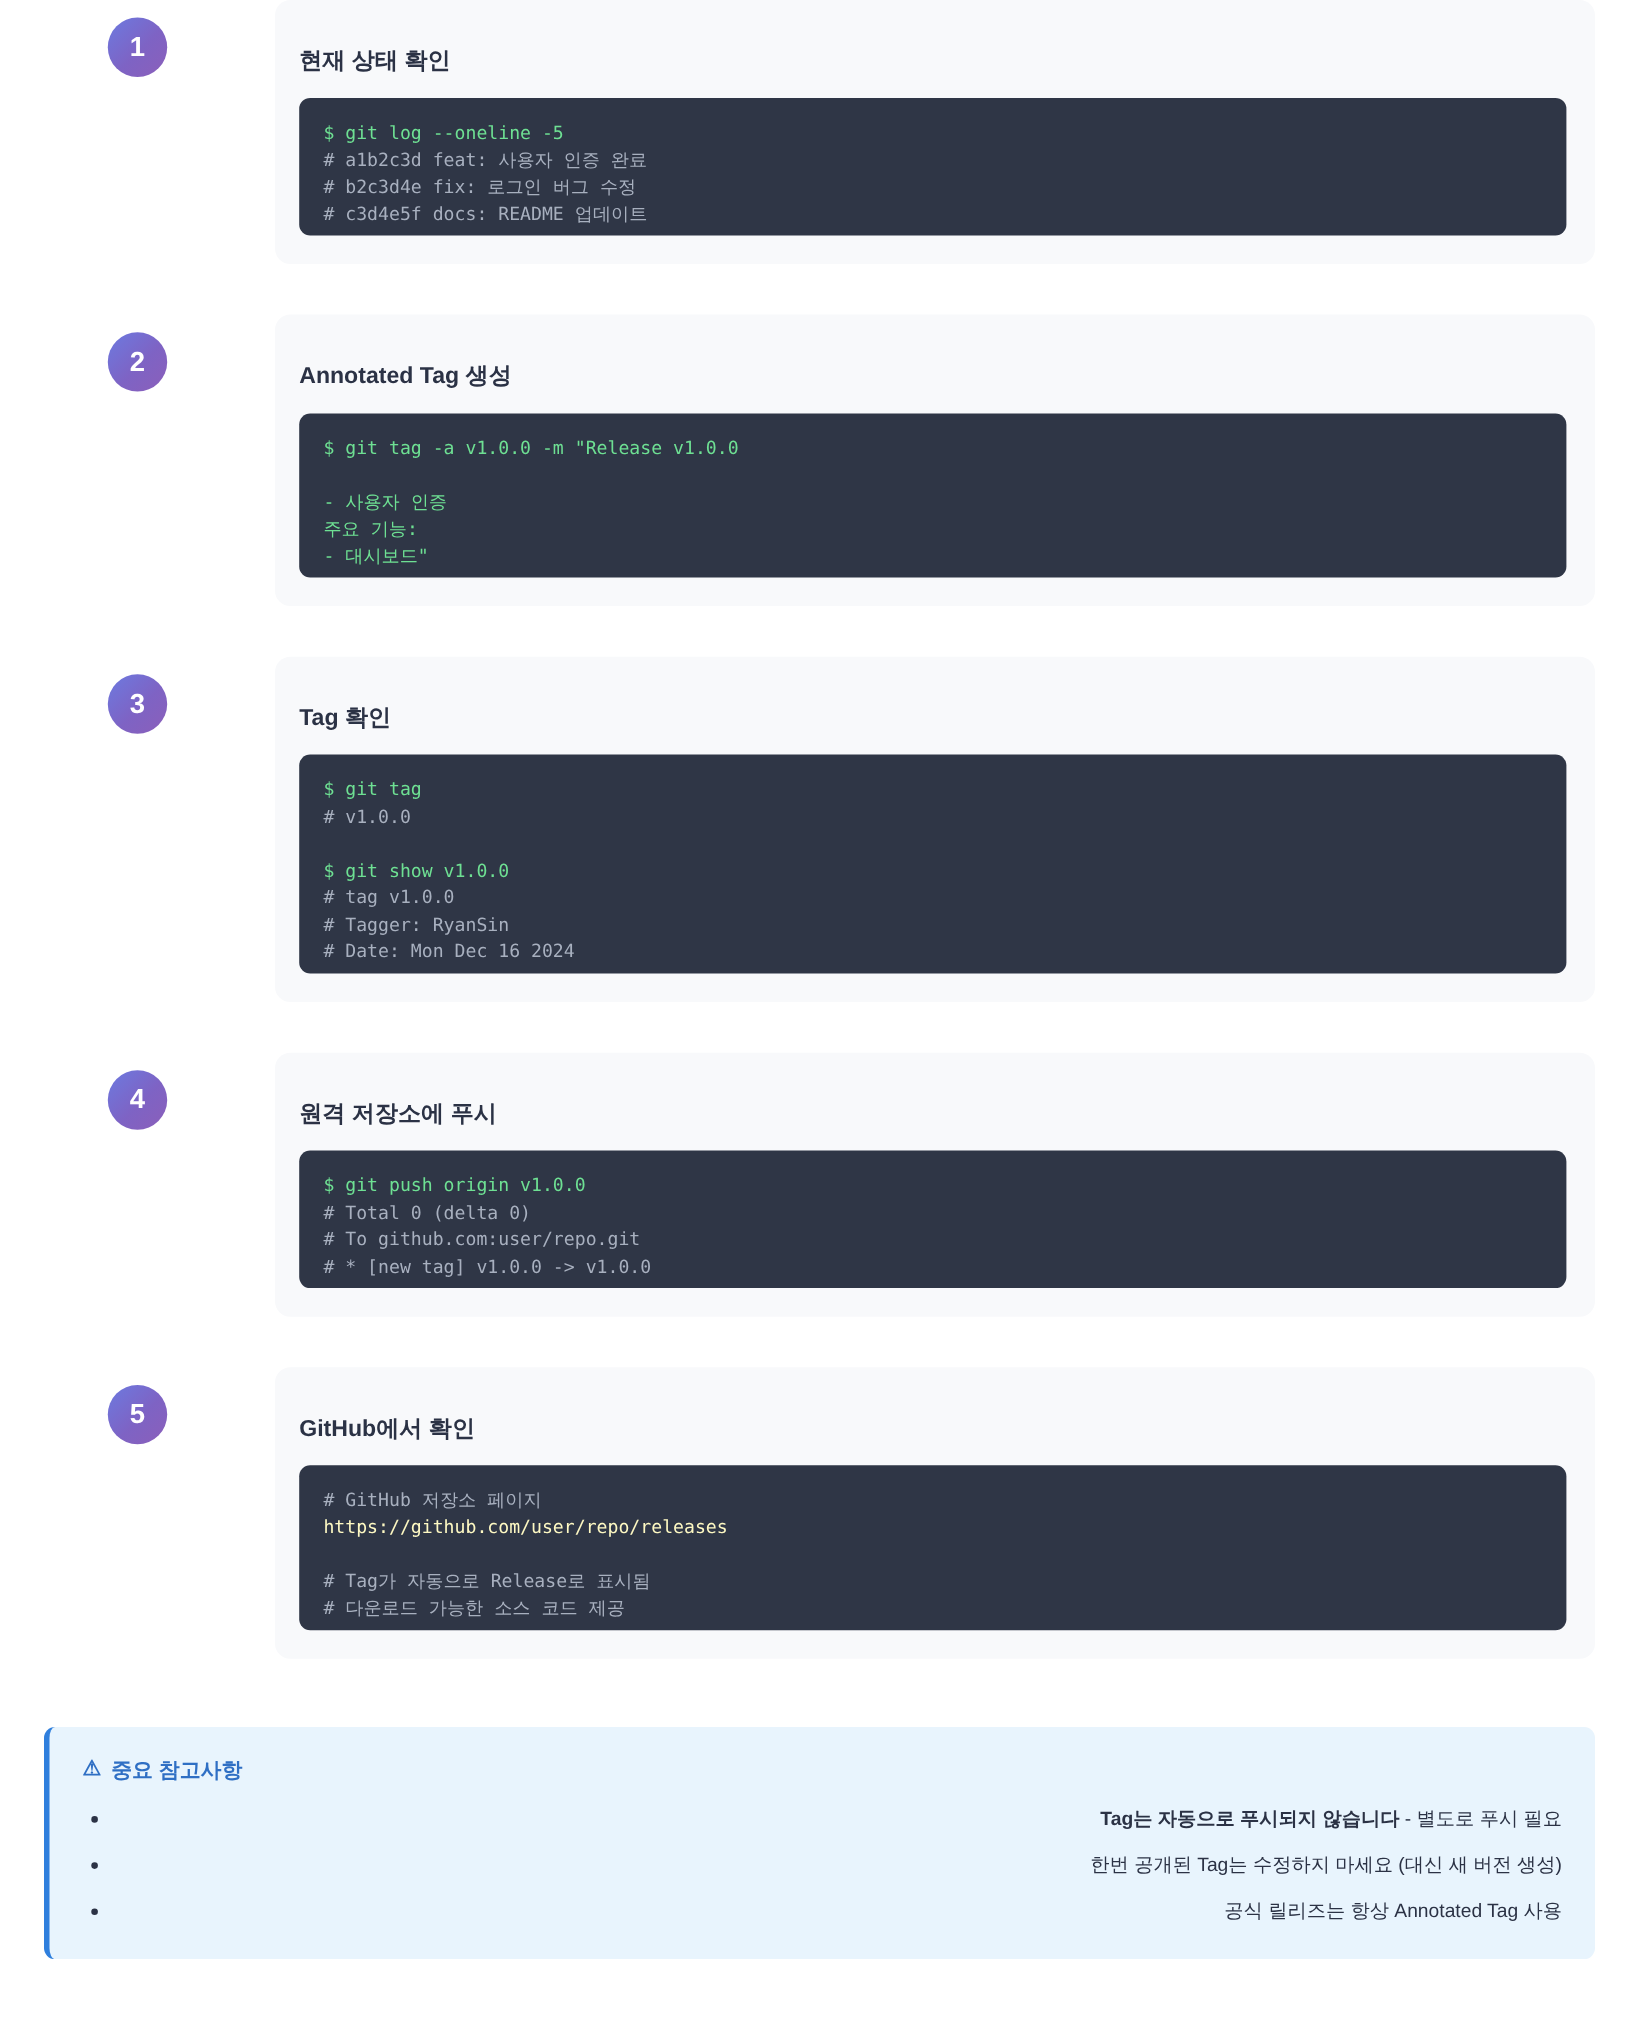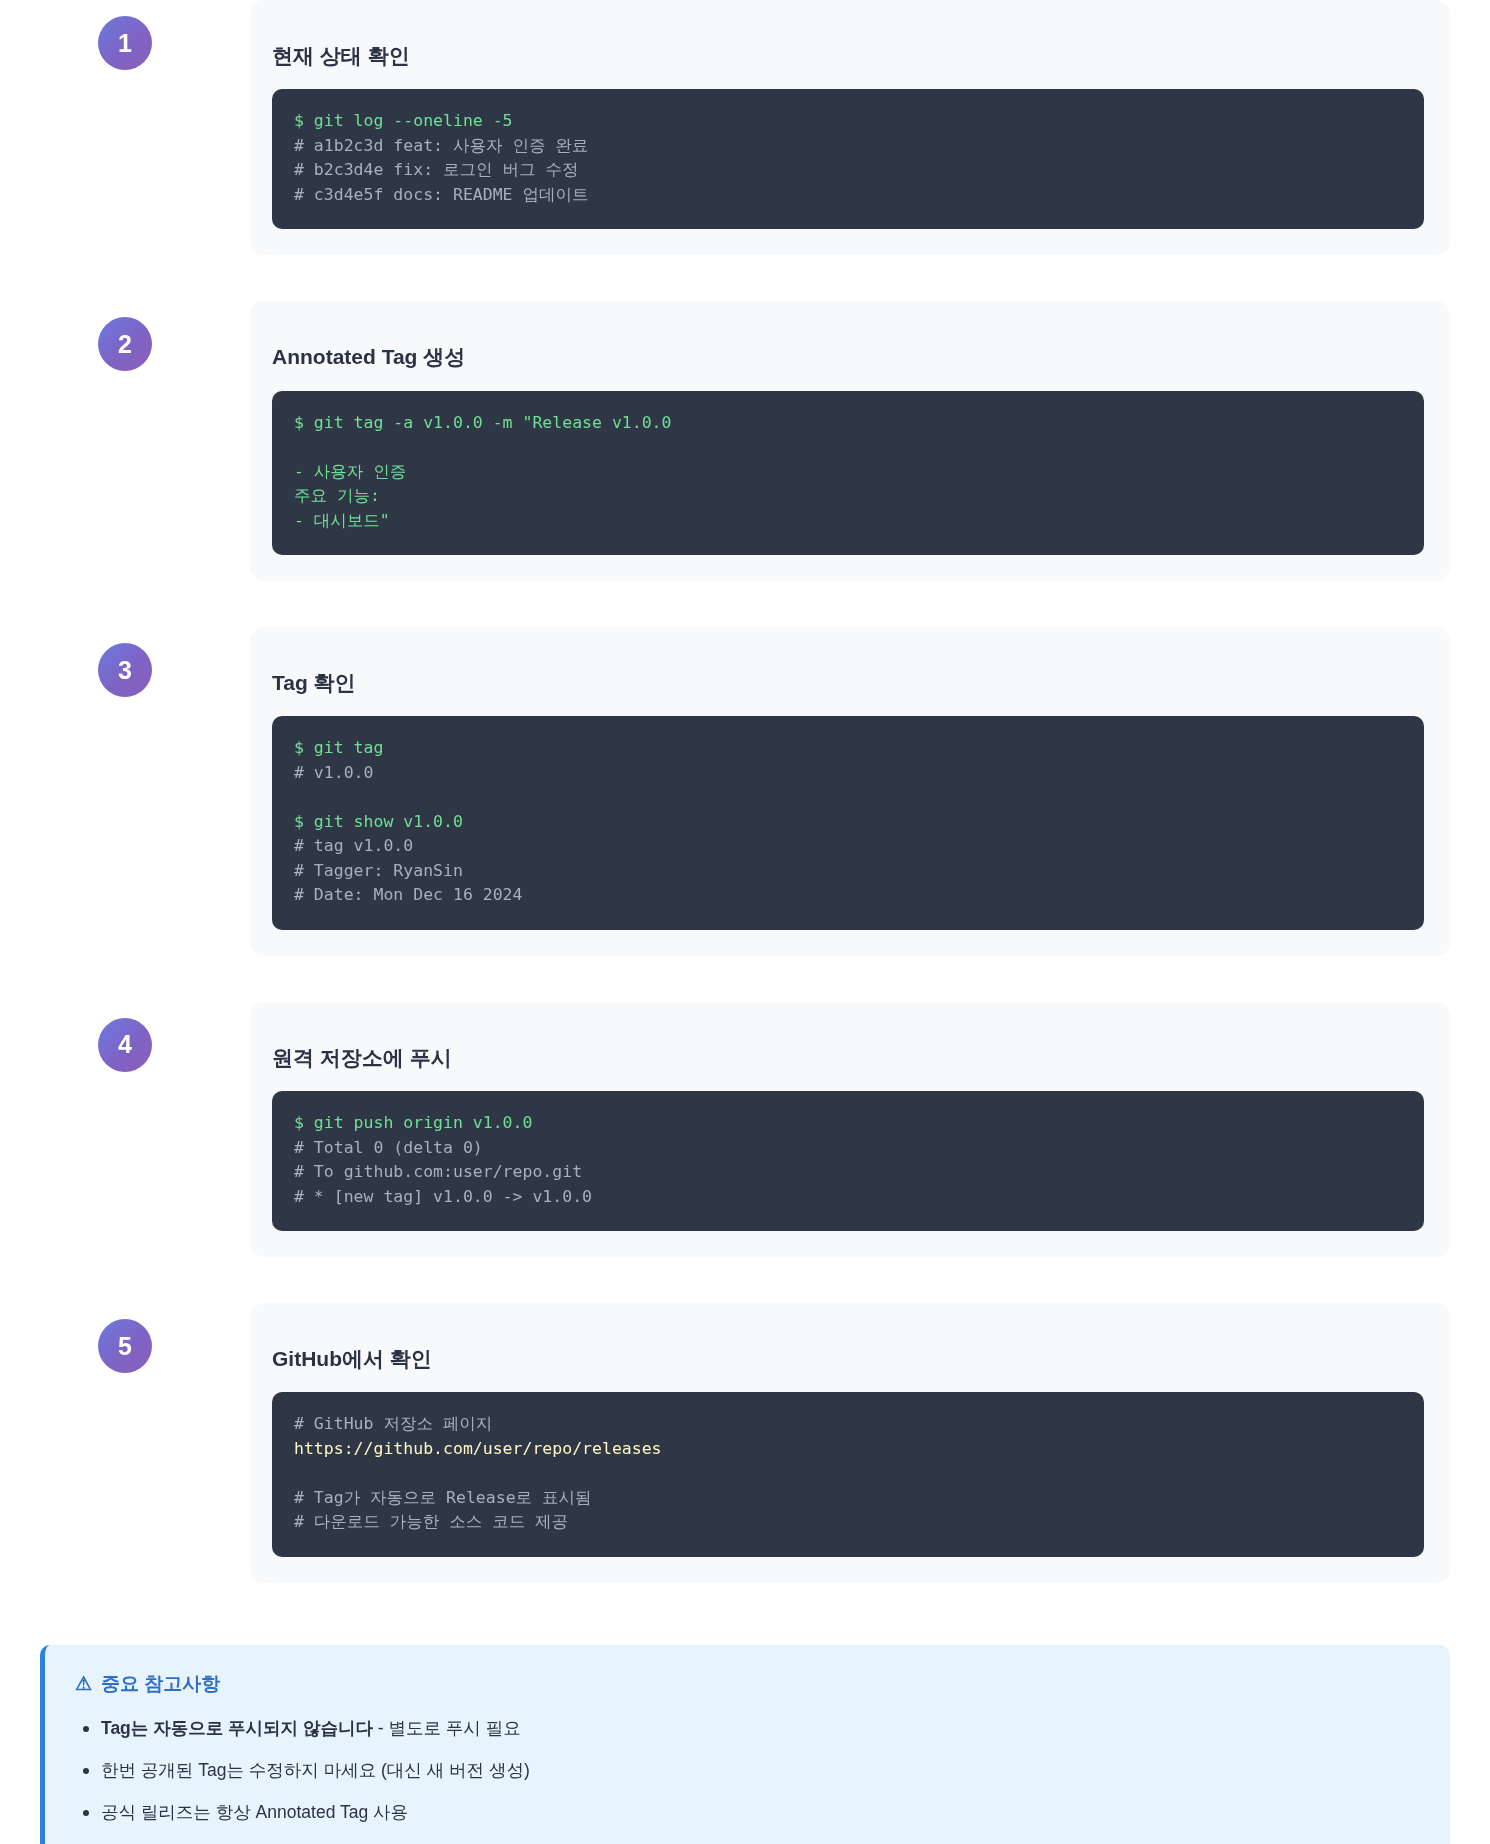--- a/index.html
+++ b/index.html
@@ -66,21 +66,21 @@
     font-size: 21px;
     font-weight: bold;
     color: #2b3245;
     margin: 16px 0 20px 0;
     line-height: 1.3;
   }
 
   .terminal {
     background: #2f3646;
     border-radius: 10px;
-    padding: 20px 22px 22px 22px;
+    padding: 20px 22px 7px 22px;
     font-family: "DejaVu Sans Mono", "Liberation Mono", monospace;
     font-size: 16.5px;
     line-height: 24.5px;
     white-space: pre;
     overflow: hidden;
   }
   .t-cmd   { color: #6ee093; }
   .t-out   { color: #a8b0bf; }
   .t-url   { color: #fef9c3; }
   .t-blank { color: transparent; }
@@ -107,20 +107,21 @@
     margin: 0;
     padding: 0 0 0 26px;
     list-style: none;
   }
   .notice-list li {
     position: relative;
     font-size: 17.5px;
     line-height: 1.5;
     color: #2b3245;
     margin-bottom: 16px;
+    text-align: right;
   }
   .notice-list li:last-child { margin-bottom: 0; }
   .notice-list li::before {
     content: "";
     position: absolute;
     left: -18px;
     top: 11px;
     width: 6px;
     height: 6px;
     border-radius: 50%;

